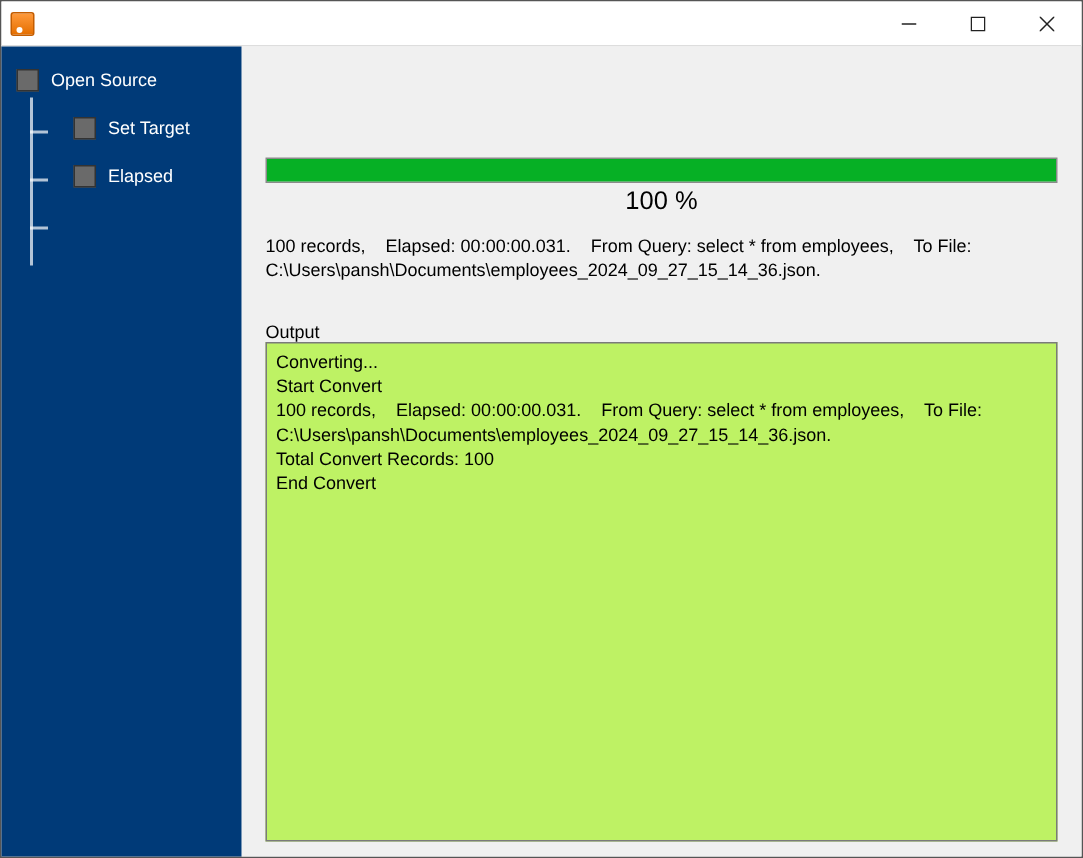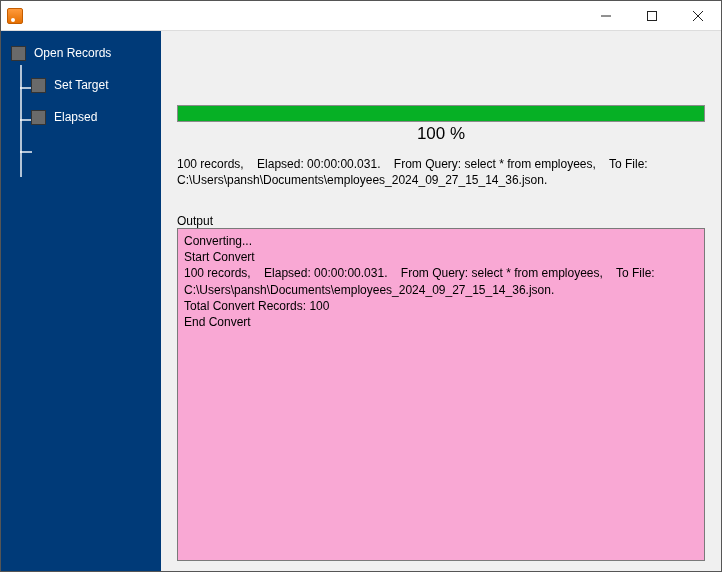--- a/index.html
+++ b/index.html
@@ -72,21 +72,21 @@
     position: relative;
   }
   .tree-item {
     display: flex;
     align-items: center;
     height: 24px;
     padding-left: 10px;
     cursor: default;
     position: relative;
   }
-  .tree-item.child { padding-left: 30px; margin-top: 8px; }
+  .tree-item.child { padding-left: 48px; margin-top: 8px; }
   .tree-item.current { font-weight: bold; margin-top: 8px; }
   .node-square {
     width: 15px;
     height: 15px;
     background: #6a6a6a;
     border: 1px solid #333;
     margin-right: 8px;
     flex-shrink: 0;
   }
   .node-square.active {
@@ -143,21 +143,21 @@
     font-size: 12px;
     min-height: 52px;
   }
   .output-label {
     margin-top: 6px;
     font-size: 12px;
   }
   .output-box {
     flex: 1;
     border: 1px solid #7a7a7a;
-    background: #f9a8d4;
+    background: #bef264;
     padding: 4px 6px;
     font-size: 12px;
     line-height: 1.35;
     white-space: pre-wrap;
     overflow-y: scroll;
     min-height: 0;
   }
   .button-row {
     display: flex;
     gap: 22px;
@@ -228,21 +228,21 @@
 
   <div class="body">
     <div class="sidebar">
       <div class="tree-line"></div>
       <div class="tree-h" style="top:56px"></div>
       <div class="tree-h" style="top:88px"></div>
       <div class="tree-h" style="top:120px"></div>
 
       <div class="tree-item">
         <div class="node-square"></div>
-        <span>Open Records</span>
+        <span>Open Source</span>
       </div>
       <div class="tree-item child">
         <div class="node-square"></div>
         <span>Set Target</span>
       </div>
       <div class="tree-item child">
         <div class="node-square"></div>
         <span>Elapsed</span>
       </div>
     </div>

